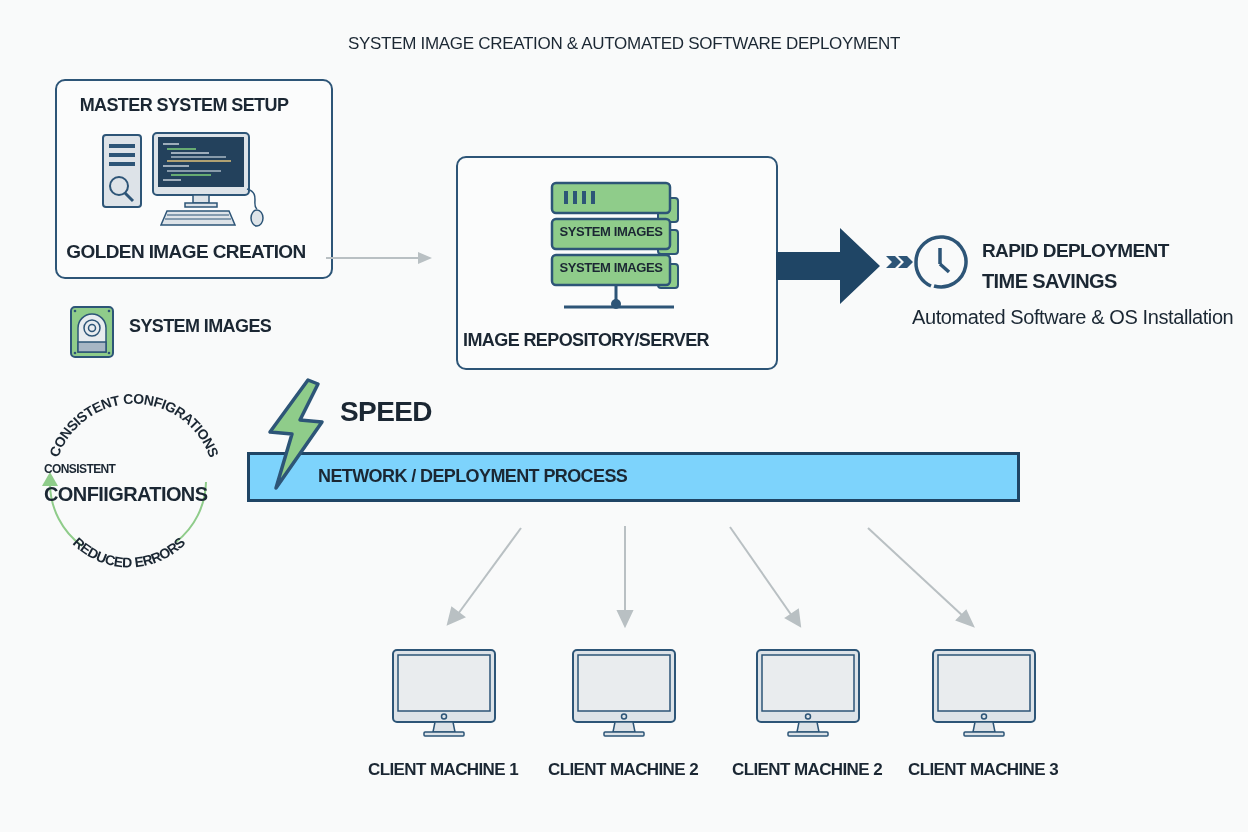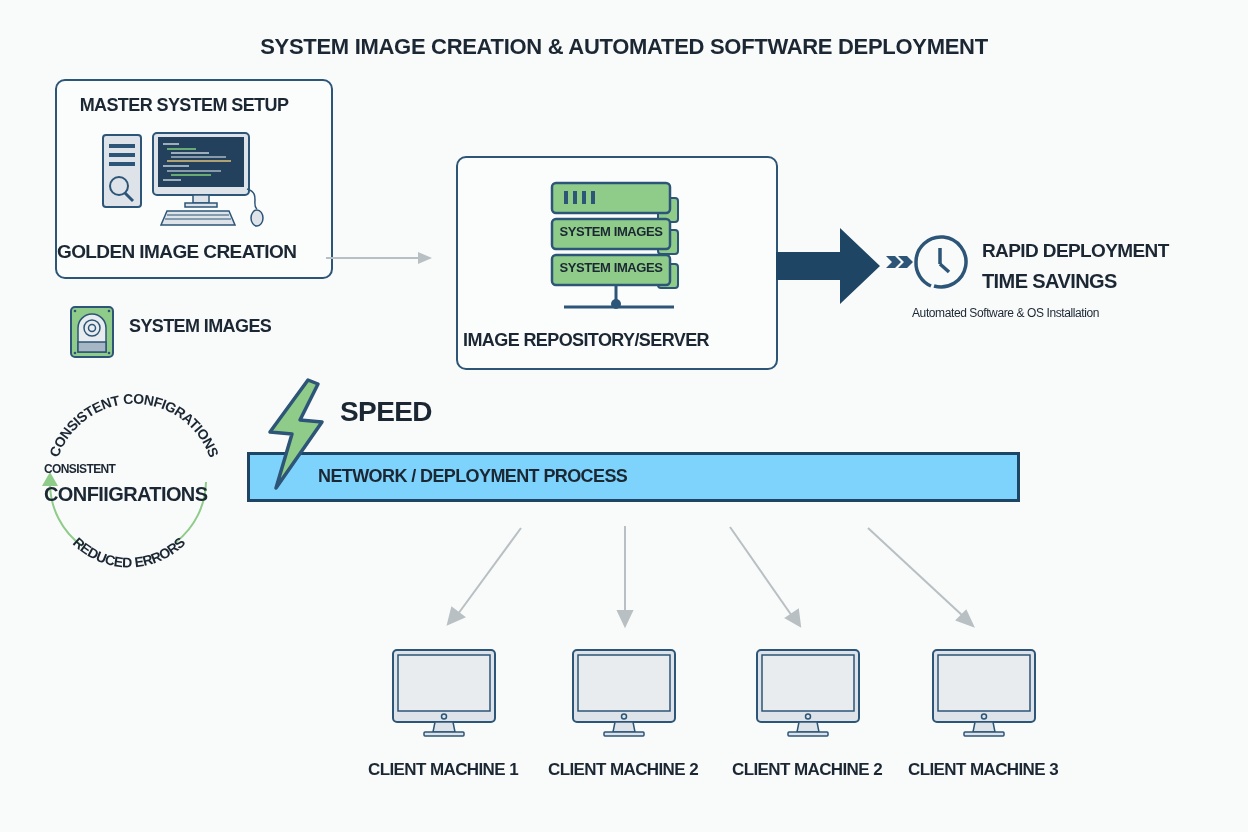--- a/index.html
+++ b/index.html
@@ -3,21 +3,21 @@
 <meta charset="utf-8">
 <style>
   html, body { margin: 0; padding: 0; }
   body {
     width: 1248px; height: 832px; position: relative; overflow: hidden;
     background: #f9fafa;
     font-family: "Liberation Sans", sans-serif;
     color: #1b2733;
   }
   .abs { position: absolute; }
-  .title { left: 0; width: 1248px; top: 34px; text-align: center; font-size: 22px; font-weight: bold; letter-spacing: -0.3px; }
+  .title { left: 0; width: 1248px; top: 34px; text-align: center; font-size: 17px; font-weight: normal; letter-spacing: -0.3px; }
   .box { border: 2px solid #2d5577; border-radius: 10px; background: #fbfcfc; }
   .lbl { font-weight: bold; font-size: 19px; color: #1b2733; letter-spacing: -0.6px; white-space: nowrap; }
   .client-lbl { font-weight: bold; font-size: 17px; letter-spacing: -0.6px; width: 170px; text-align: center; }
   svg { overflow: visible; }
 </style>
 </head>
 <body>
 
 <div class="abs title">SYSTEM IMAGE CREATION &amp; AUTOMATED SOFTWARE DEPLOYMENT</div>
 
@@ -50,21 +50,21 @@
 
     <path d="M66 80 L128 80 L134 94 L60 94 Z" fill="#dde3e8" stroke="#2d5577" stroke-width="1.5"></path>
     <g stroke="#2d5577" stroke-width="1">
       <line x1="66" y1="84" x2="128" y2="84"></line>
       <line x1="64" y1="88" x2="130" y2="88"></line>
     </g>
 
     <path d="M146 58 C160 62 150 74 156 78" fill="none" stroke="#2d5577" stroke-width="1.5"></path>
     <ellipse cx="156" cy="87" rx="6" ry="8" fill="#dde3e8" stroke="#2d5577" stroke-width="1.5"></ellipse>
   </svg>
-  <div class="abs lbl" style="left:0; width:258px; top:160px; font-size:19px;">GOLDEN IMAGE CREATION</div>
+  <div class="abs lbl" style="left:0; width:258px; top:160px; text-align:center; font-size:19px;">GOLDEN IMAGE CREATION</div>
 </div>
 
 <svg class="abs" style="left:326px; top:250px;" width="110" height="20">
   <line x1="0" y1="8" x2="94" y2="8" stroke="#b9c0c3" stroke-width="2"></line>
   <polygon points="92,2 106,8 92,14" fill="#b9c0c3"></polygon>
 </svg>
 
 <svg class="abs" style="left:70px; top:306px;" width="46" height="54" viewBox="0 0 46 54">
   <rect x="1" y="1" width="42" height="50" rx="4" fill="#8fcc8a" stroke="#2d5577" stroke-width="2"></rect>
   <path d="M8 46 L8 22 A14 14 0 0 1 36 22 L36 46 Z" fill="#e8ecef" stroke="#2d5577" stroke-width="1.5"></path>
@@ -111,21 +111,21 @@
   <polygon points="0,22 9,22 15,28 9,34 0,34 6,28" fill="#2d5577"></polygon>
   <polygon points="12,22 21,22 27,28 21,34 12,34 18,28" fill="#2d5577"></polygon>
   <path d="M30 28 A25 25 0 1 1 48 52" fill="none" stroke="#2d5577" stroke-width="3.5"></path>
   <path d="M30 28 A25 25 0 0 0 45 52" fill="none" stroke="#2d5577" stroke-width="3.5"></path>
   <line x1="54" y1="14" x2="54" y2="30" stroke="#2d5577" stroke-width="3.5"></line>
   <line x1="54" y1="30" x2="63" y2="38" stroke="#2d5577" stroke-width="3.5"></line>
 </svg>
 
 <div class="abs lbl" style="left:982px; top:240px; font-size:19px;">RAPID DEPLOYMENT</div>
 <div class="abs lbl" style="left:982px; top:270px; font-size:20px;">TIME SAVINGS</div>
-<div class="abs" style="left:912px; top:306px; font-size:12px; letter-spacing:-0.4px; color:#1b2733; white-space:nowrap;">Automated Software &amp; OS Installation</div>
+<div class="abs" style="left:912px; top:306px; font-size:20px; letter-spacing:-0.4px; color:#1b2733; white-space:nowrap;">Automated Software &amp; OS Installation</div>
 
 <svg class="abs" style="left:34px; top:386px;" width="200" height="190" viewBox="0 0 200 190">
   <defs>
     <path id="arcTop" d="M 22 80 A 80 80 0 0 1 178 80"></path>
     <path id="arcBottom" d="M 30 148 A 80 80 0 0 0 160 148"></path>
   </defs>
   <path d="M 172 96 A 78 78 0 0 1 142 156" fill="none" stroke="#8fcc8a" stroke-width="2"></path>
   <path d="M 48 160 A 78 78 0 0 1 16 98" fill="none" stroke="#8fcc8a" stroke-width="2"></path>
   <polygon points="8,100 16,86 24,100" fill="#8fcc8a"></polygon>
   <text font-family="Liberation Sans, sans-serif" font-weight="bold" font-size="14" fill="#1b2733" letter-spacing="-0.5">

